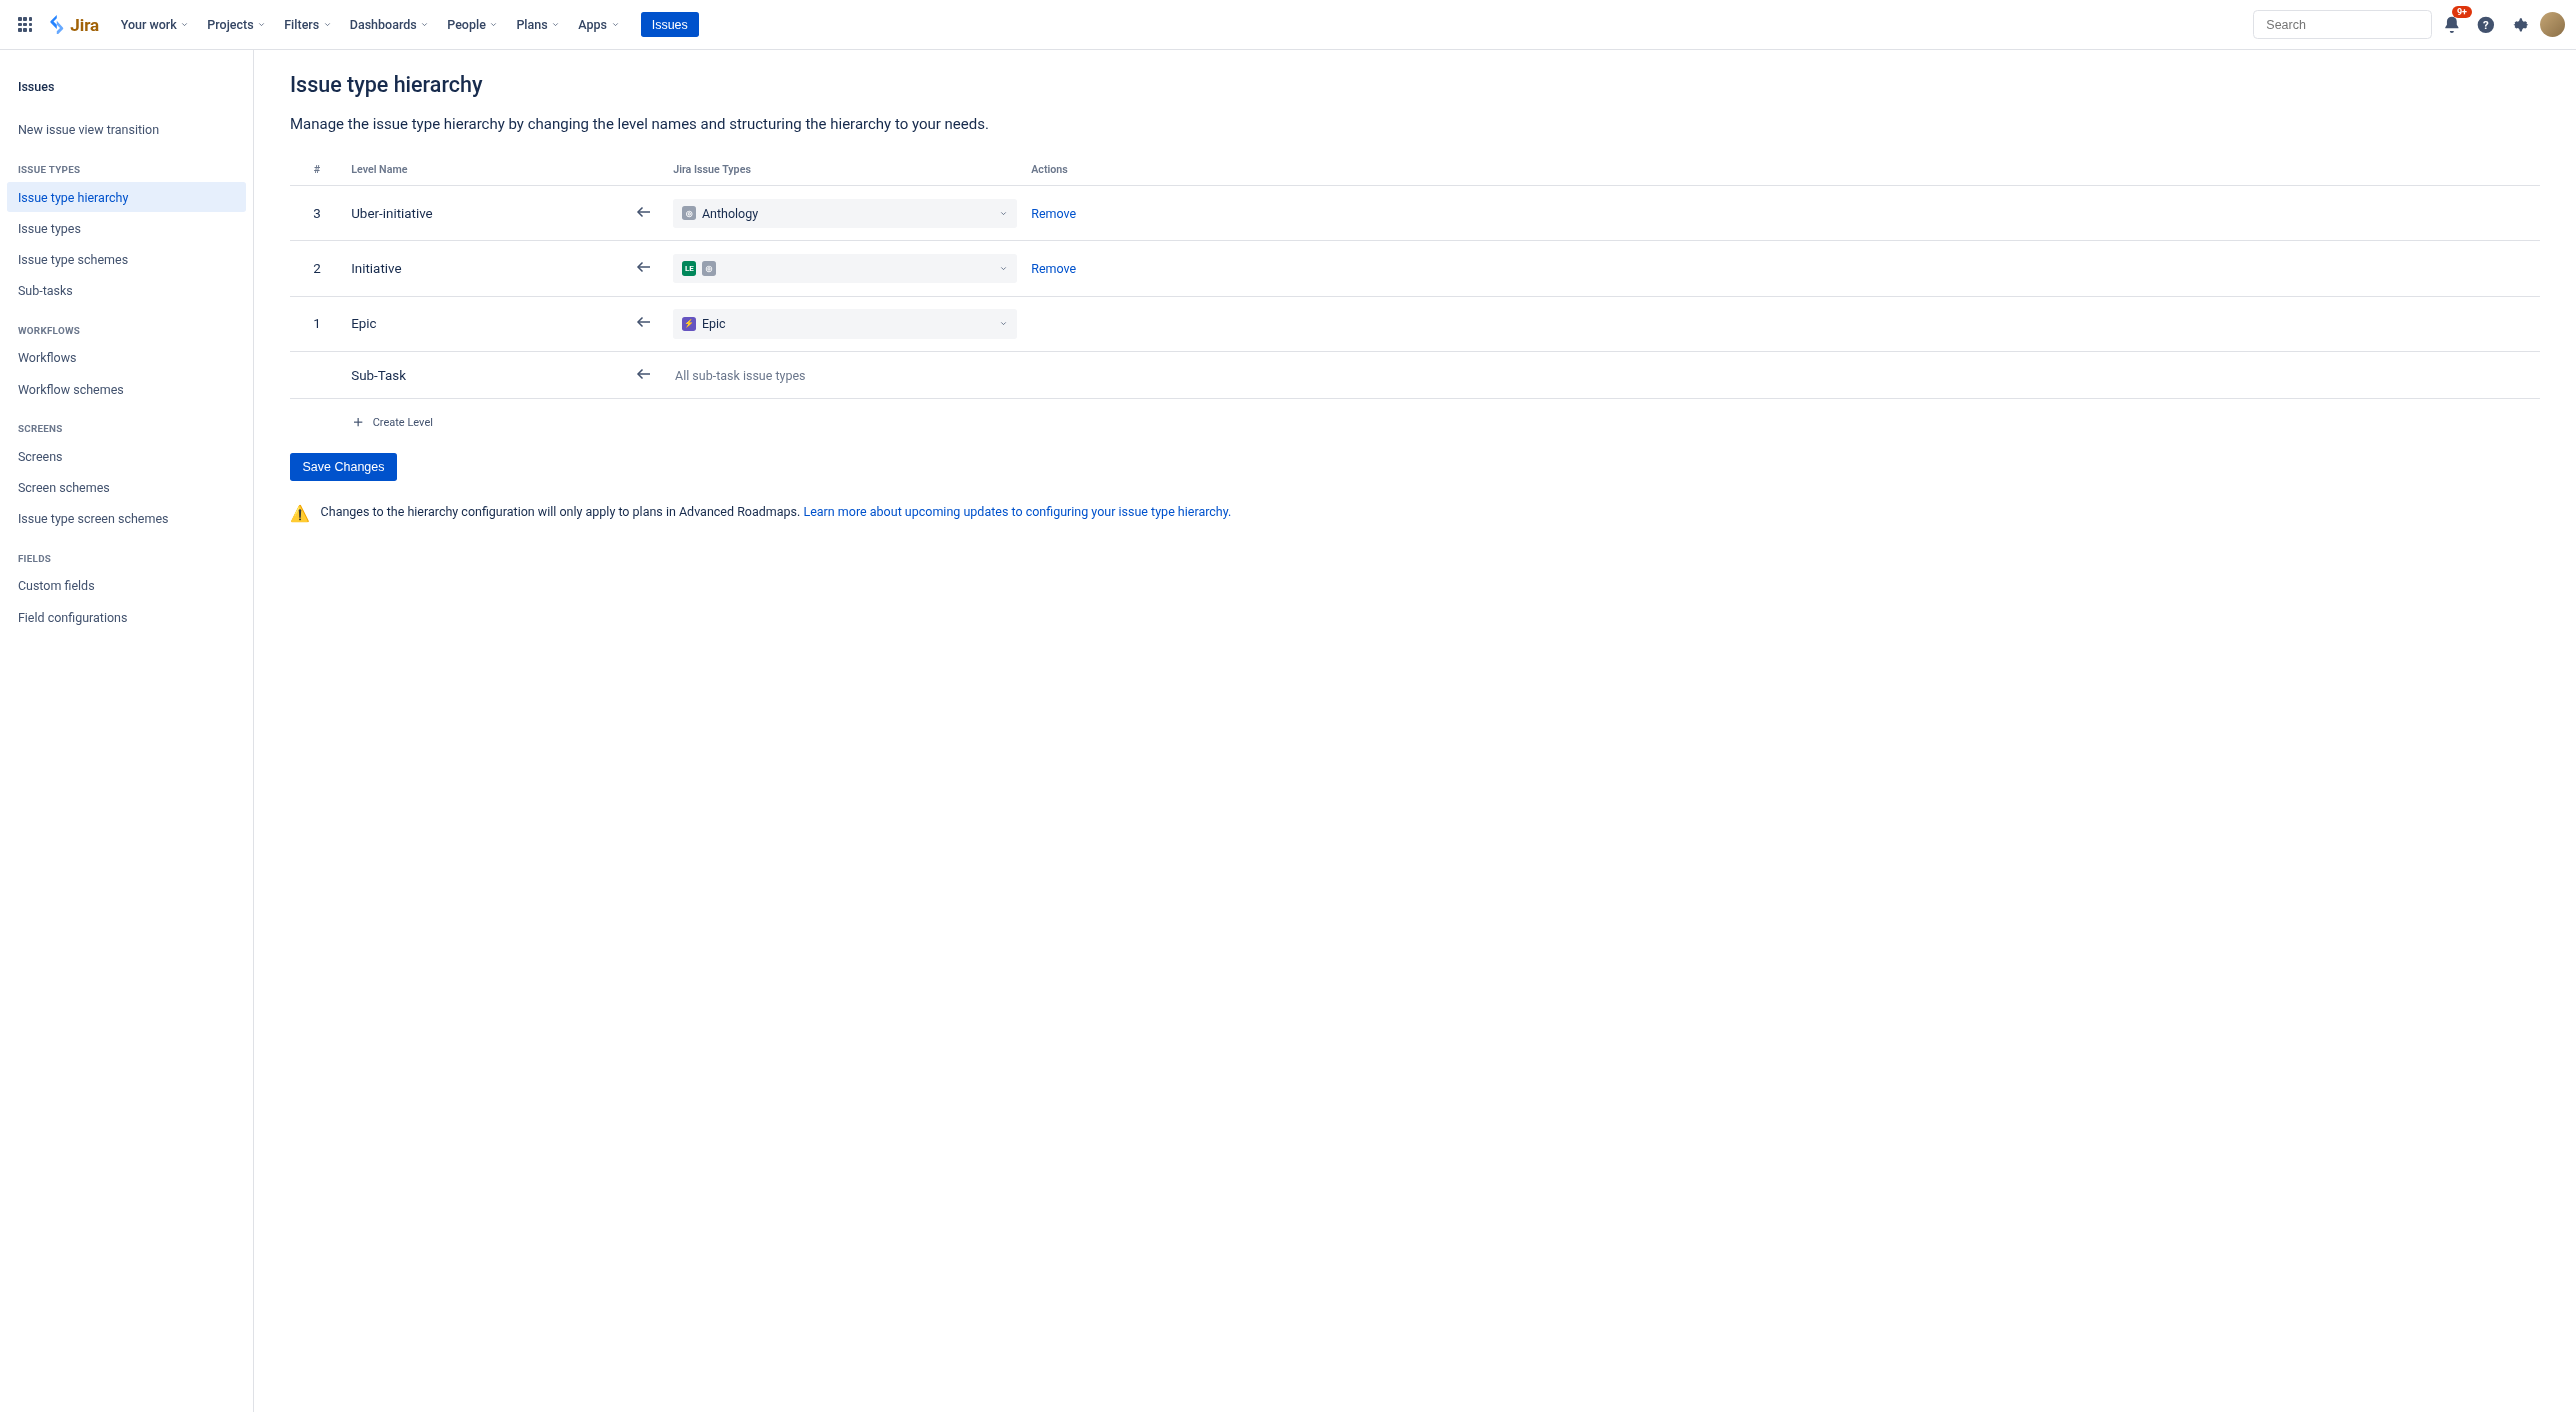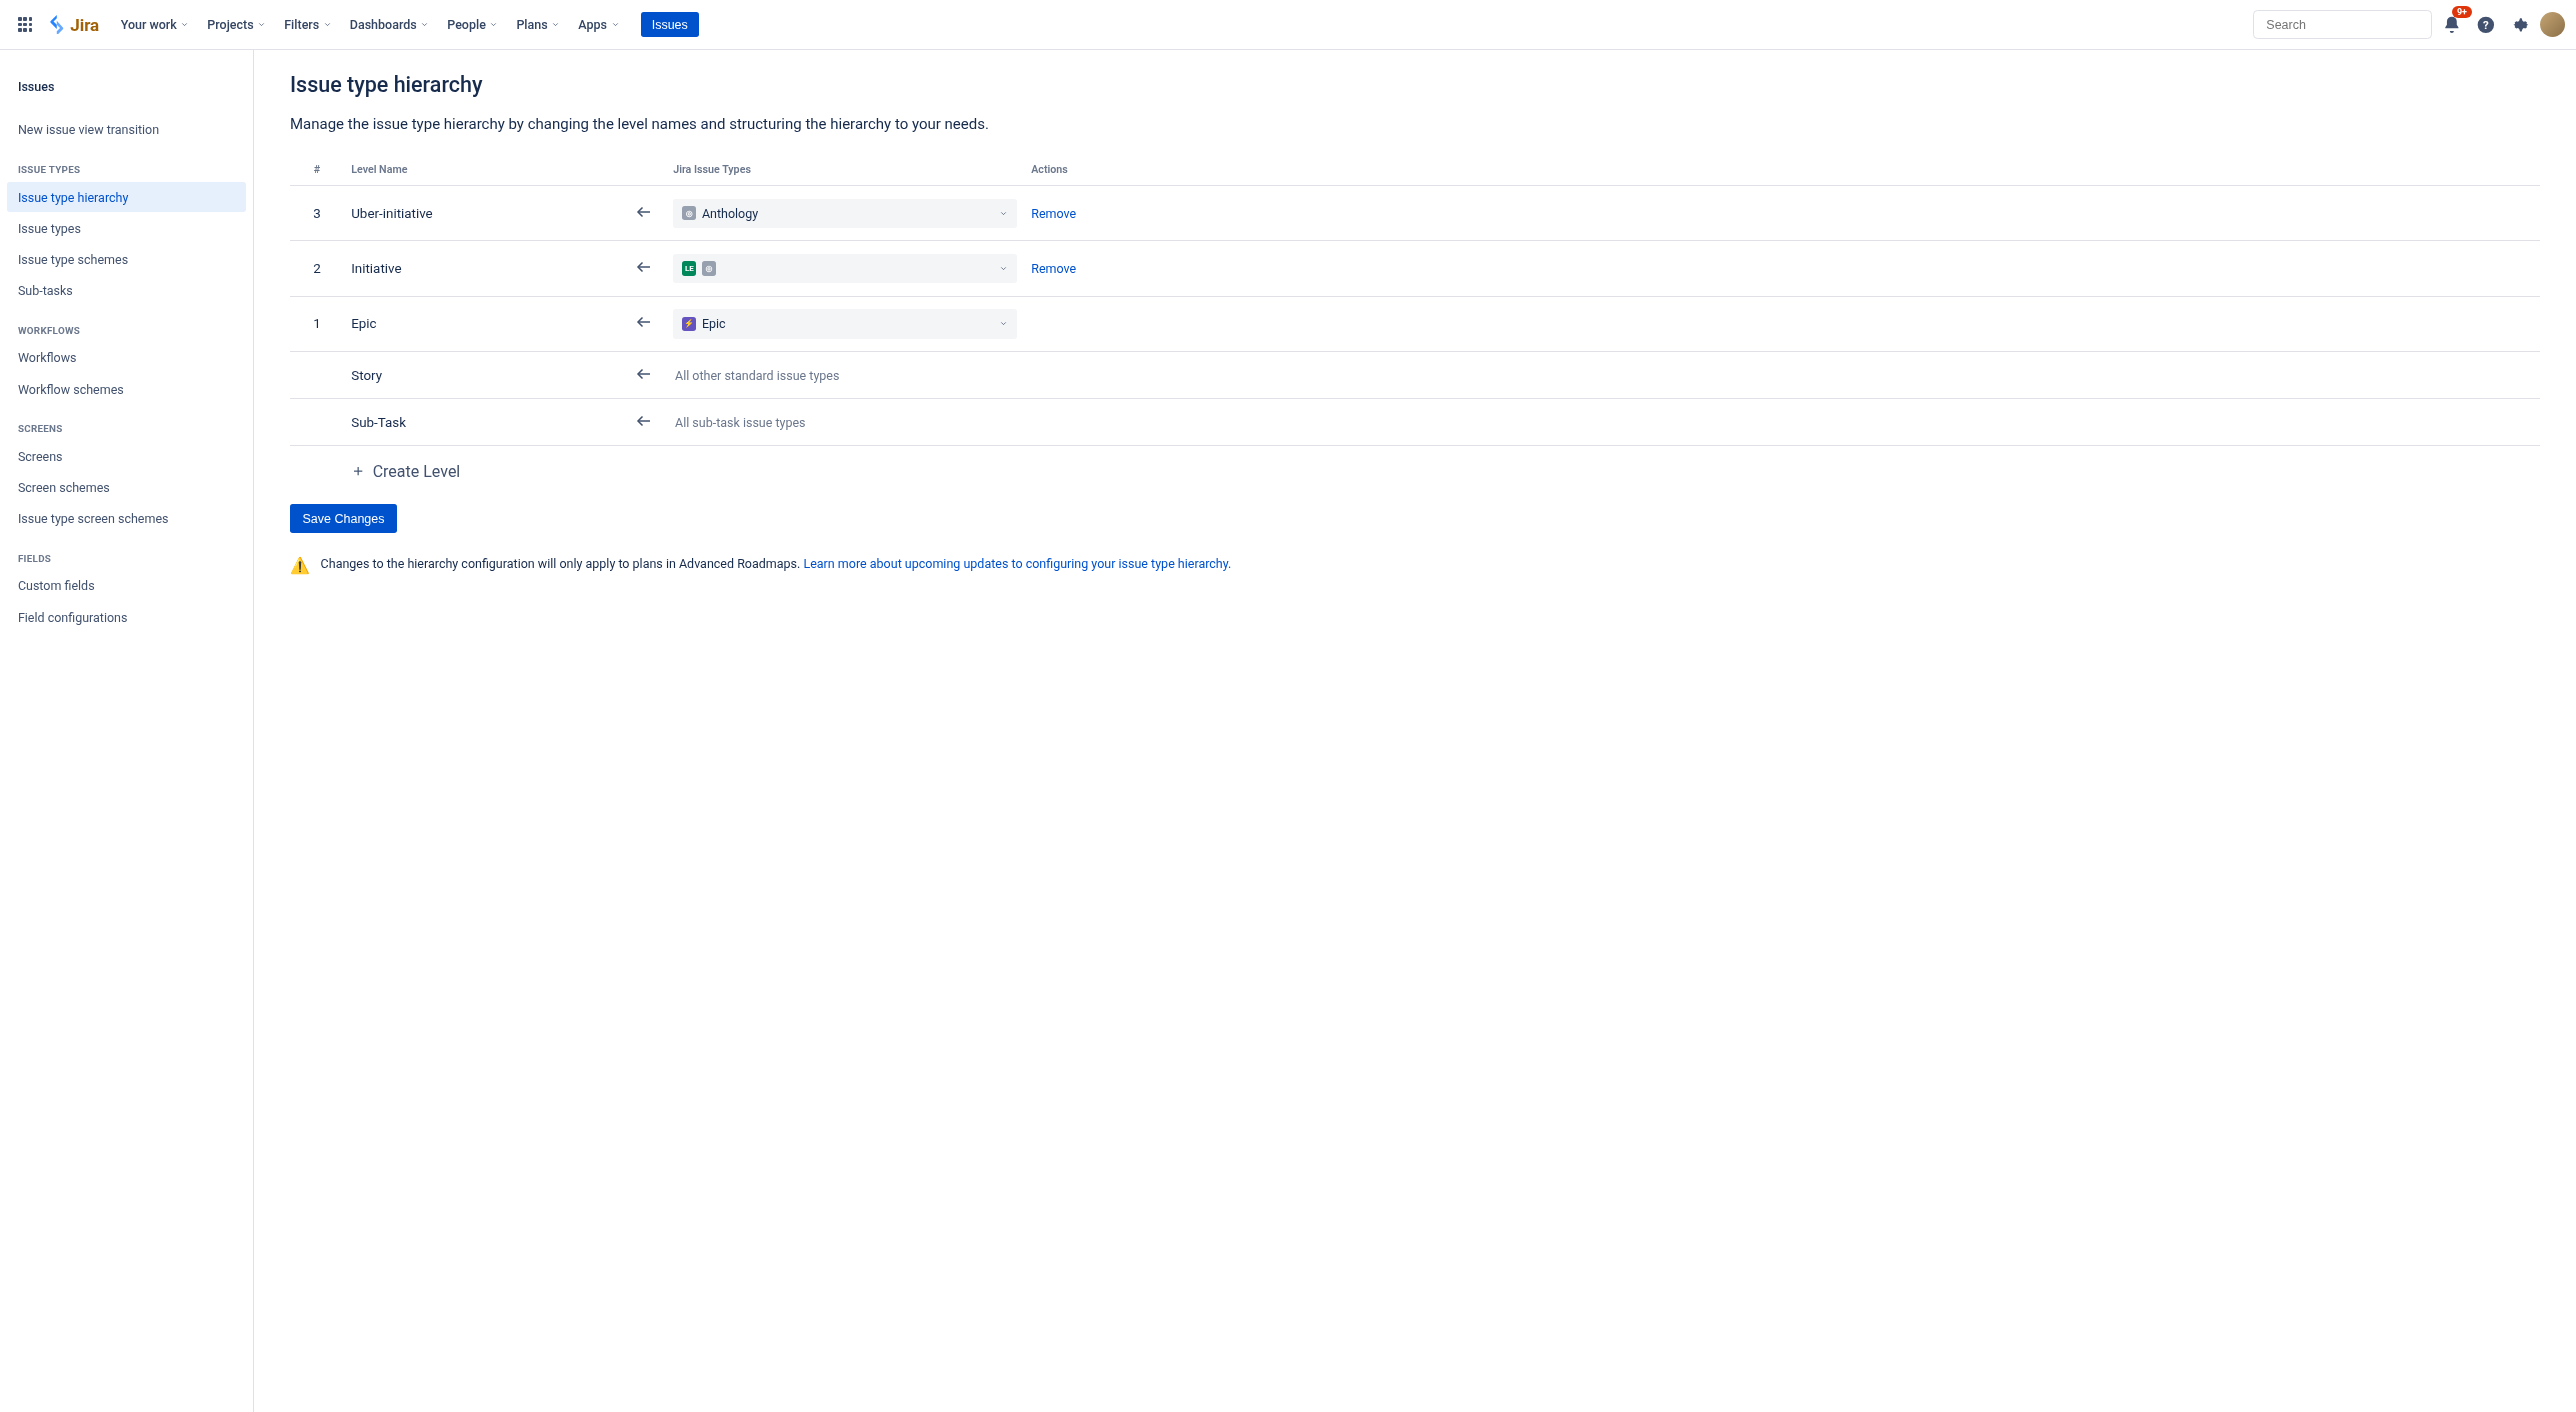--- a/index.html
+++ b/index.html
@@ -42,21 +42,21 @@
 .arrow-icon{color:#42526e}
 .type-select{display:flex;align-items:center;background:#f4f5f7;border-radius:2.7px;padding:7.2px 9px;cursor:pointer;gap:5.4px;justify-content:space-between}
 .type-select-content{display:flex;align-items:center;gap:5.4px}
 .type-icon{width:14.3px;height:14.3px;border-radius:2.7px;display:flex;align-items:center;justify-content:center;font-size:8px;color:#fff;font-weight:700}
 .type-icon.gray{background:#97a0af}
 .type-icon.green{background:#00875a}
 .type-icon.purple{background:#6554c0}
 .type-select-chevron{color:#42526e}
 .type-static{color:#6b778c;font-size:12.5px;padding:0 1.8px}
 .remove-link{color:#0052cc;cursor:pointer;font-size:12.5px}
-.create-level{display:flex;align-items:center;gap:7.2px;padding:16px 7.2px;cursor:pointer;color:#42526e;font-size:16px}
+.create-level{display:flex;align-items:center;gap:7.2px;padding:16px 7.2px;cursor:pointer;color:#42526e;font-size:11px}
 .save-btn{background:#0052cc;color:#fff;border:none;padding:7.2px 12.5px;border-radius:2.7px;font-weight:400;font-size:12.5px;cursor:pointer;margin-top:7.2px}
 .warning-box{display:flex;align-items:flex-start;gap:10.7px;margin-top:23px;font-size:12.5px}
 .warn-icon{color:#ff991f;flex-shrink:0;font-size:16px}
 .warning-box a{color:#0052cc;text-decoration:none}
 </style>
 </head>
 <body>
 
 <nav class="top-nav">
   <div class="app-switcher">
@@ -246,32 +246,20 @@
                 </div>
                 <span class="type-select-chevron"><svg class="chevron" viewBox="0 0 24 24" fill="none" stroke="#42526e" stroke-width="2">
                     <polyline points="6 9 12 15 18 9"></polyline>
                   </svg></span>
               </div>
             </td>
             <td></td>
           </tr>
           <tr>
             <td class="num-cell"></td>
-            <td class="level-cell">Story</td>
-            <td style="text-align:center"><svg width="18" height="18" viewBox="0 0 24 24" fill="none" stroke="#42526e" stroke-width="2" class="arrow-icon">
-                <line x1="20" y1="12" x2="4" y2="12"></line>
-                <polyline points="10 18 4 12 10 6"></polyline>
-              </svg></td>
-            <td>
-              <div class="type-static">All other standard issue types</div>
-            </td>
-            <td></td>
-          </tr>
-          <tr>
-            <td class="num-cell"></td>
             <td class="level-cell">Sub-Task</td>
             <td style="text-align:center"><svg width="18" height="18" viewBox="0 0 24 24" fill="none" stroke="#42526e" stroke-width="2" class="arrow-icon">
                 <line x1="20" y1="12" x2="4" y2="12"></line>
                 <polyline points="10 18 4 12 10 6"></polyline>
               </svg></td>
             <td>
               <div class="type-static">All sub-task issue types</div>
             </td>
             <td></td>
           </tr>

